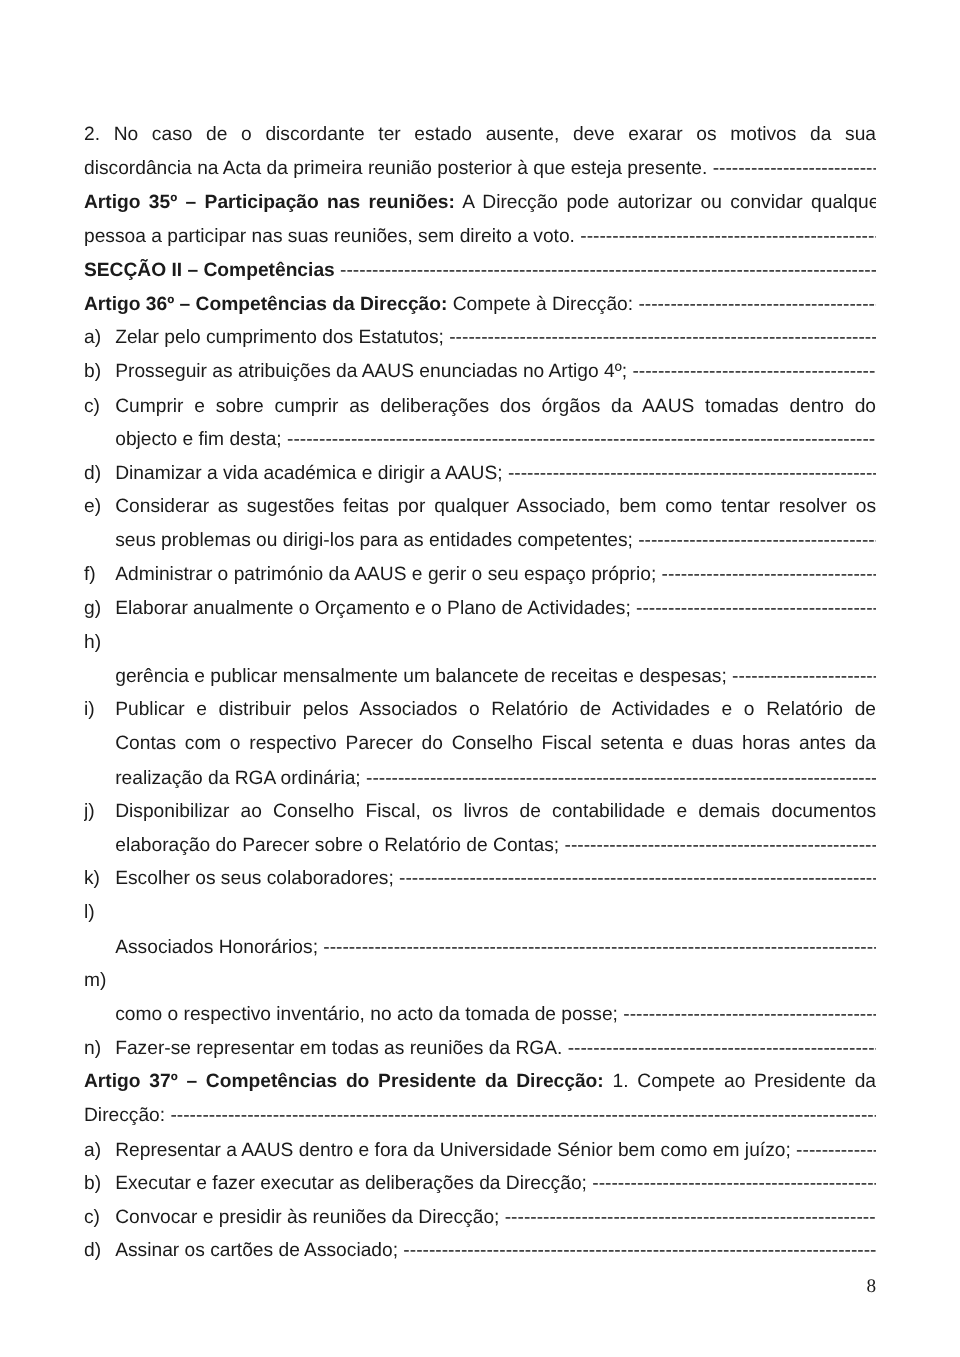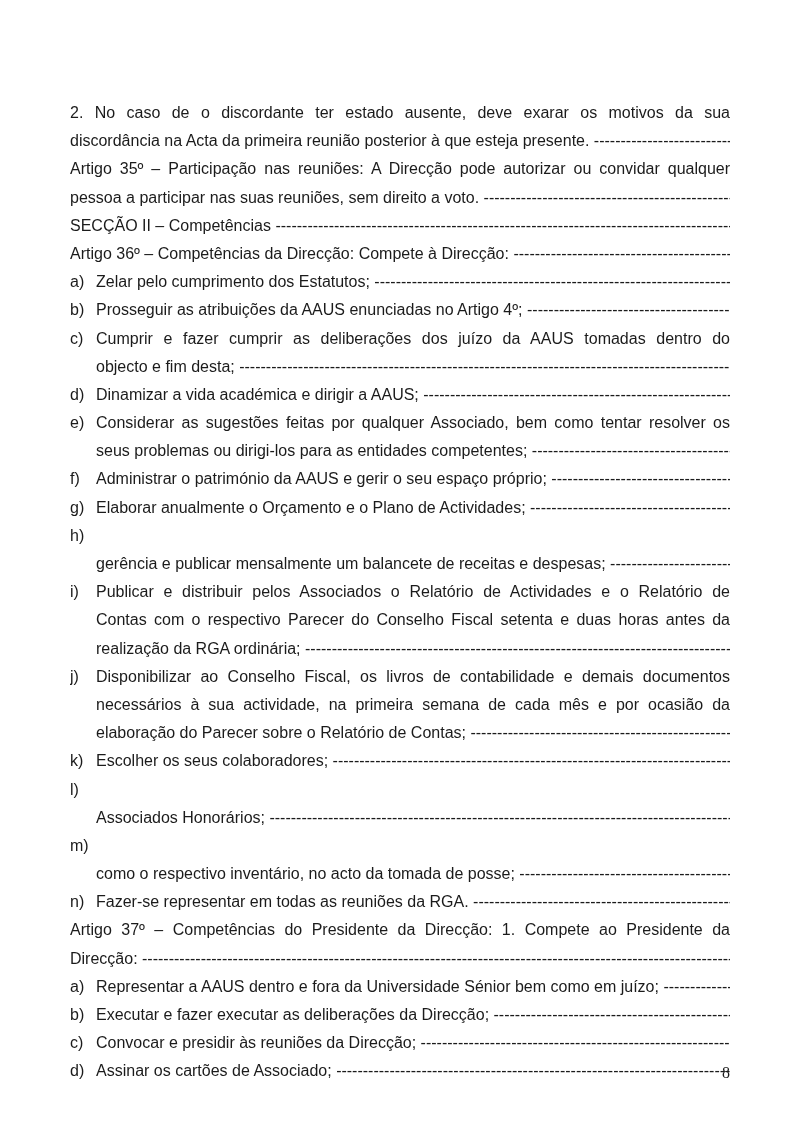--- a/index.html
+++ b/index.html
@@ -28,21 +28,21 @@
     overflow: hidden;
     height: 28.2px;
     text-align: justify;
     text-align-last: justify;
   }
   
   .j { word-spacing: 2.5px; }
   
   .li { position: relative; padding-left: 26px; }
   .li .marker { position: absolute; left: 0; top: 0; }
-  .b { font-weight: 400; }
+  .b { font-weight: 700; }
   .pagenum {
     position: absolute;
     right: 70px; top: 1064px;
     font-family: "Liberation Serif", "DejaVu Serif", serif;
     font-size: 16px;
     color: #1b1b1b;
   }
 </style>
 </head>
 <body>
@@ -55,34 +55,33 @@
 
     <div class="line j"><span class="b">Artigo 35º – Participação nas reuniões:</span><span> A Direcção pode autorizar ou convidar qualquer</span></div>
     <div class="line">pessoa a participar nas suas reuniões, sem direito a voto. --------------------------------------------------------------------------------</div>
 
     <div class="line"><span class="b">SECÇÃO II – Competências</span><span> --------------------------------------------------------------------------------------------------------------</span></div>
 
     <div class="line"><span class="b">Artigo 36º – Competências da Direcção:</span><span> Compete à Direcção: ----------------------------------------------------------------------</span></div>
 
     <div class="line li"><span class="marker">a)</span><span>Zelar pelo cumprimento dos Estatutos; ------------------------------------------------------------------------------------------</span></div>
     <div class="line li"><span class="marker">b)</span><span>Prosseguir as atribuições da AAUS enunciadas no Artigo 4º; ----------------------------------------------------------------------</span></div>
-    <div class="line li j"><span class="marker">c)</span><span>Cumprir e fazer cumprir as deliberações dos juízo da AAUS tomadas dentro do</span></div>
+    <div class="line li j"><span class="marker">c)</span><span>Cumprir e sobre cumprir as deliberações dos órgãos da AAUS tomadas dentro do</span></div>
     <div class="line li">objecto e fim desta; --------------------------------------------------------------------------------------------------------------</div>
     <div class="line li"><span class="marker">d)</span><span>Dinamizar a vida académica e dirigir a AAUS; --------------------------------------------------------------------------------</span></div>
     <div class="line li j"><span class="marker">e)</span><span>Considerar as sugestões feitas por qualquer Associado, bem como tentar resolver os</span></div>
     <div class="line li">seus problemas ou dirigi-los para as entidades competentes; ----------------------------------------------------------------------</div>
     <div class="line li"><span class="marker">f)</span><span>Administrar o património da AAUS e gerir o seu espaço próprio; ------------------------------------------------------------</span></div>
     <div class="line li"><span class="marker">g)</span><span>Elaborar anualmente o Orçamento e o Plano de Actividades; ------------------------------------------------------------</span></div>
     <div class="line li j"><span class="marker">h)</span></div>
     <div class="line li">gerência e publicar mensalmente um balancete de receitas e despesas; ----------------------------------------</div>
     <div class="line li j"><span class="marker">i)</span><span>Publicar e distribuir pelos Associados o Relatório de Actividades e o Relatório de</span></div>
     <div class="line li j">Contas com o respectivo Parecer do Conselho Fiscal setenta e duas horas antes da</div>
     <div class="line li">realização da RGA ordinária; --------------------------------------------------------------------------------------------------------------</div>
     <div class="line li j"><span class="marker">j)</span><span>Disponibilizar ao Conselho Fiscal, os livros de contabilidade e demais documentos</span></div>
-    <div class="line li j">necessários à sua actividade, na primeira semana de cada mês e por ocasião da</div>
     <div class="line li">elaboração do Parecer sobre o Relatório de Contas; --------------------------------------------------------------------------------</div>
     <div class="line li"><span class="marker">k)</span><span>Escolher os seus colaboradores; ----------------------------------------------------------------------------------------------------</span></div>
     <div class="line li j"><span class="marker">l)</span></div>
     <div class="line li">Associados Honorários; --------------------------------------------------------------------------------------------------------------</div>
     <div class="line li j"><span class="marker">m)</span></div>
     <div class="line li">como o respectivo inventário, no acto da tomada de posse; ----------------------------------------------------------------------</div>
     <div class="line li"><span class="marker">n)</span><span>Fazer-se representar em todas as reuniões da RGA. --------------------------------------------------------------------------------</span></div>
 
     <div class="line j"><span class="b">Artigo 37º – Competências do Presidente da Direcção:</span><span> 1. Compete ao Presidente da</span></div>
     <div class="line">Direcção: ----------------------------------------------------------------------------------------------------------------------------------</div>

